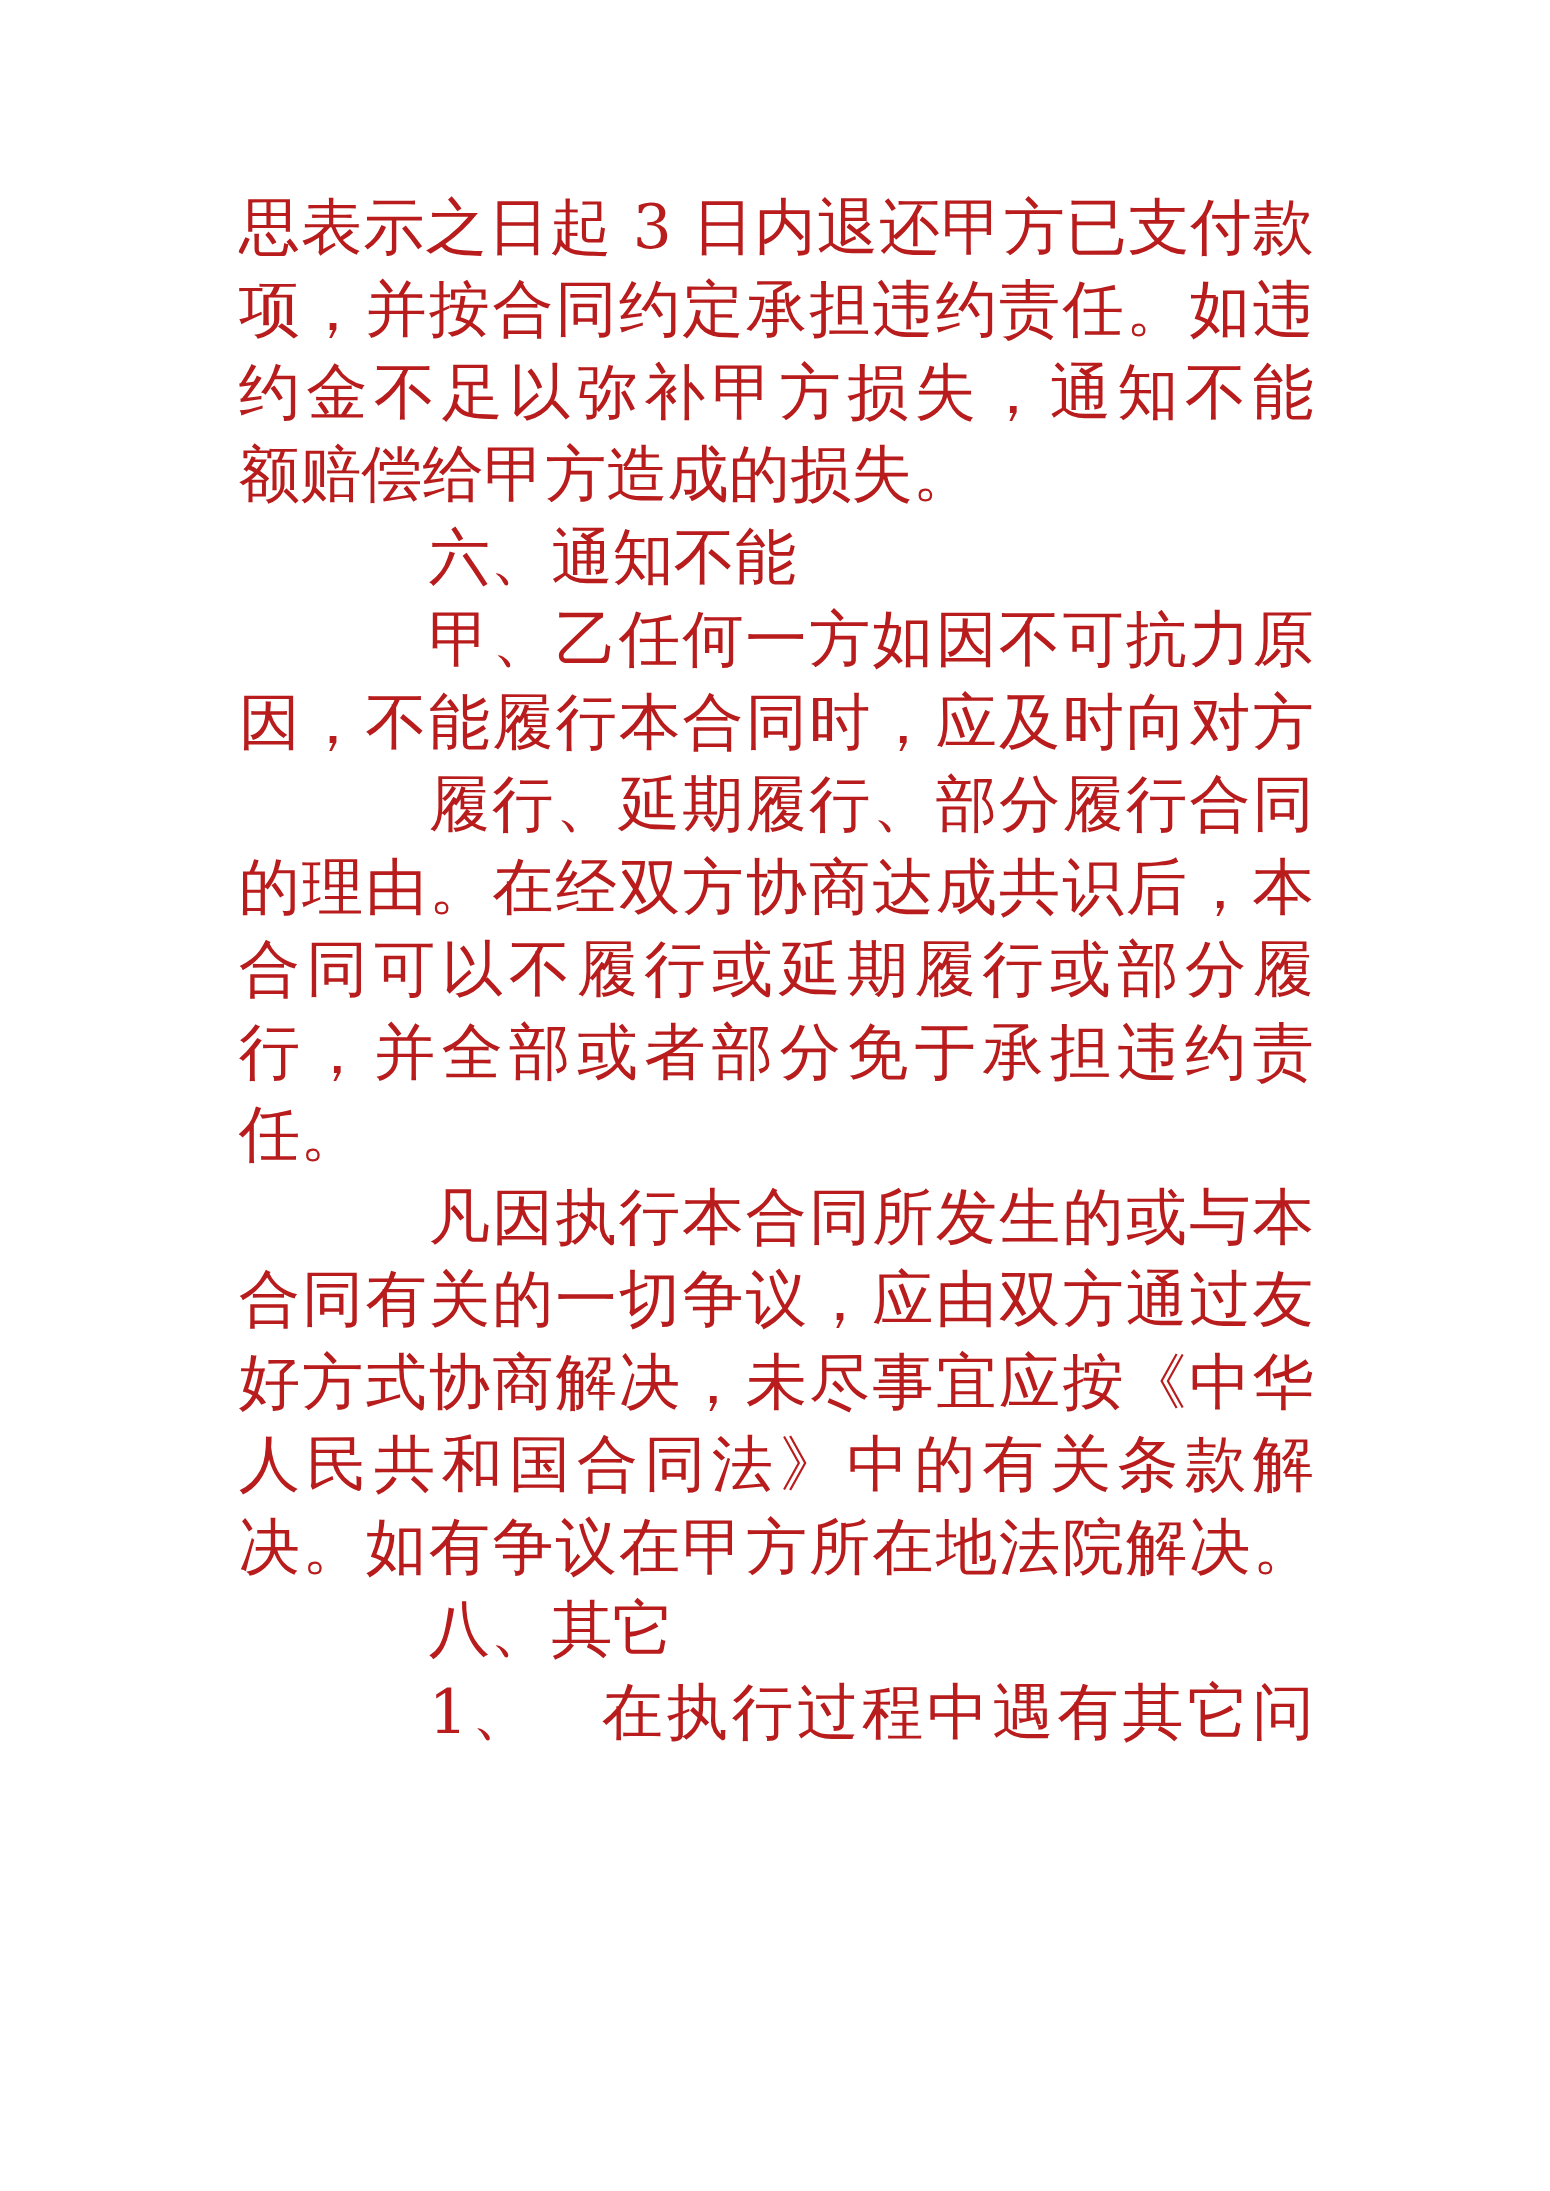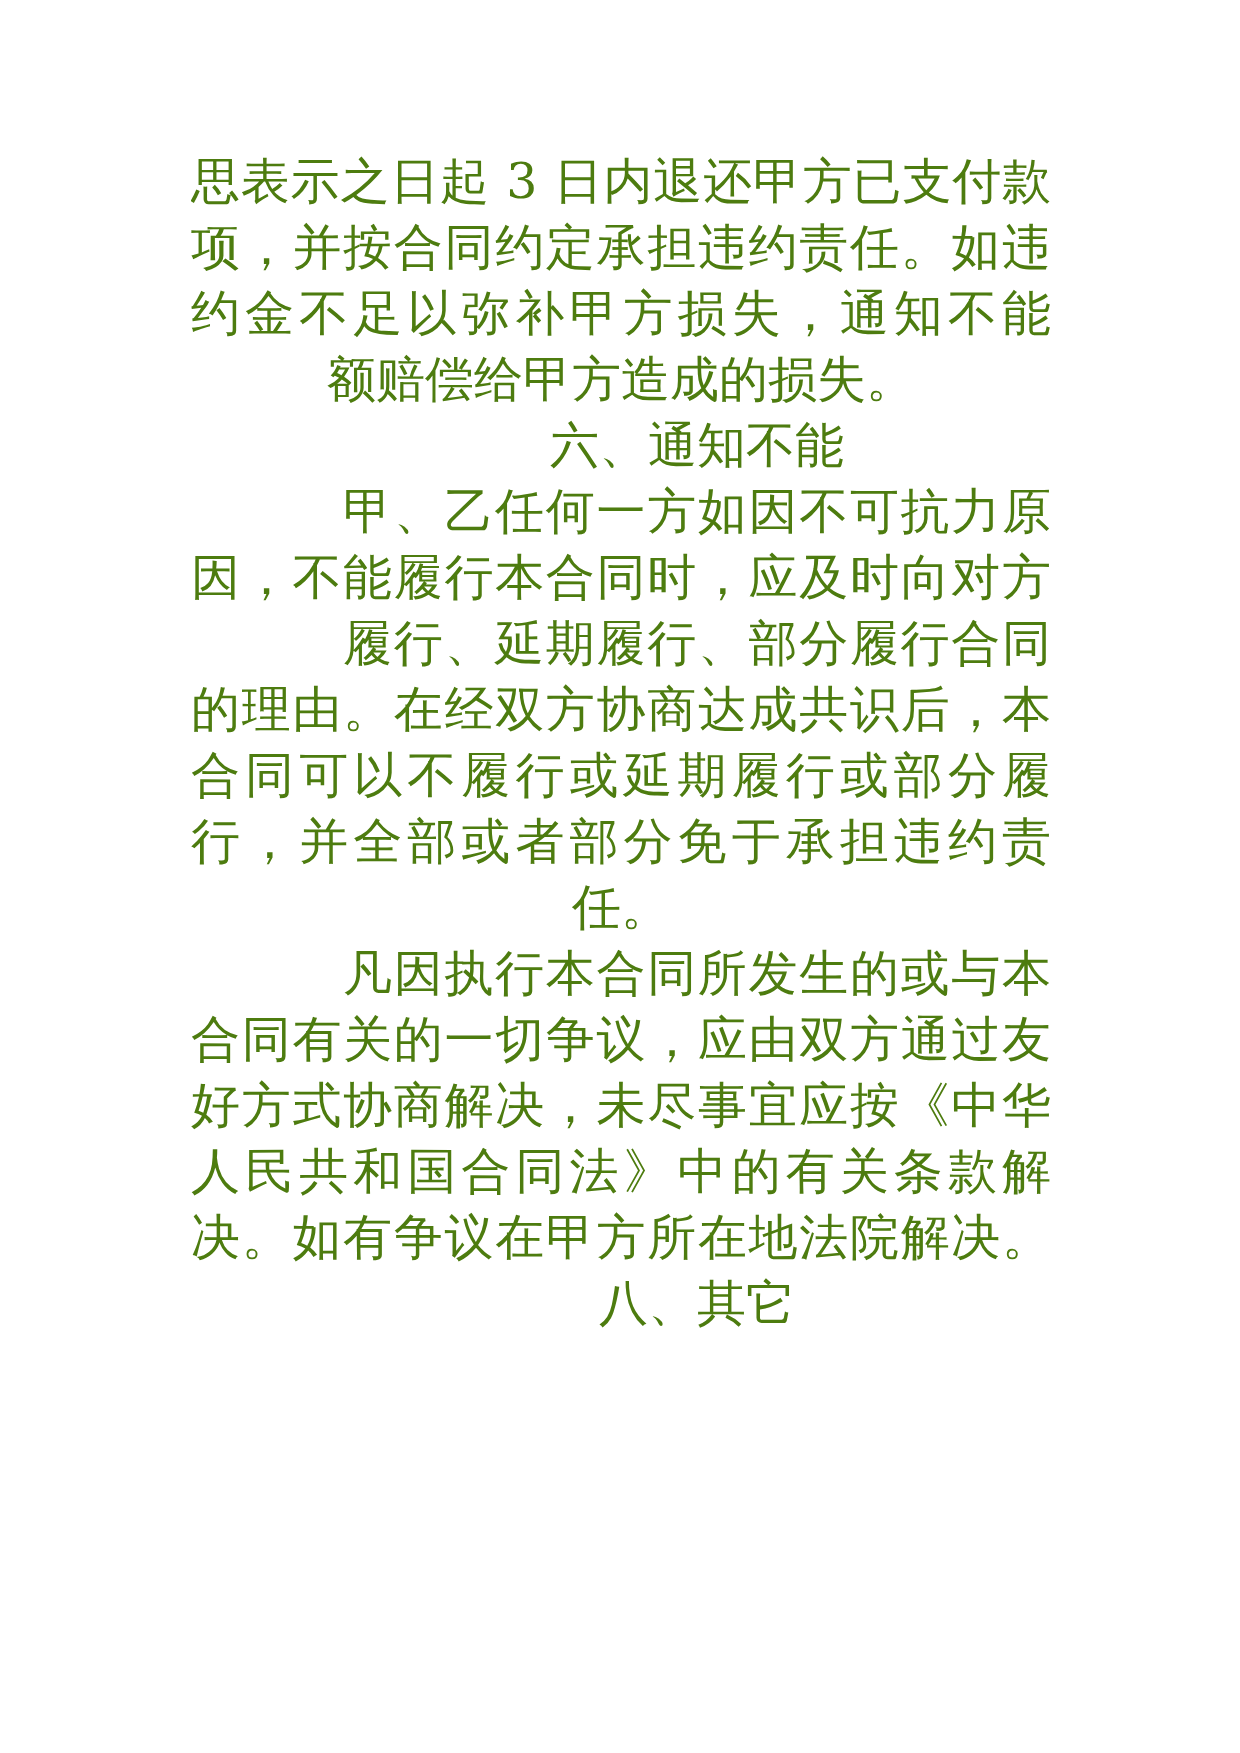--- a/index.html
+++ b/index.html
@@ -13,40 +13,40 @@
     width: 1240px;
     height: 1753px;
     background: #ffffff;
     overflow: hidden;
   }
   .doc {
     position: absolute;
     left: 191px;
     top: 149px;
     width: 860px;
-    color: #4d7c0f;
+    color: #b91c1c;
     font-family: "DejaVu Serif", "Liberation Serif", serif;
     font-size: 49px;
     line-height: 66px;
     font-weight: 400;
   }
   .line {
     height: 66px;
     overflow: hidden;
   }
   
   .line.j {
     text-align: justify;
     text-align-last: justify;
     -moz-text-align-last: justify;
     text-justify: inter-character;
   }
   
   .line.plain {
-    text-align: center;
+    text-align: left;
     white-space: nowrap;
   }
   
   .line.ind {
     text-indent: 152px;
   }
 </style>
 </head>
 <body>
 
@@ -63,14 +63,15 @@
       <div class="line j">的理由。在经双方协商达成共识后，本</div>
       <div class="line j">合同可以不履行或延期履行或部分履</div>
       <div class="line j">行，并全部或者部分免于承担违约责</div>
       <div class="line plain">任。</div>
       <div class="line j ind">凡因执行本合同所发生的或与本</div>
       <div class="line j">合同有关的一切争议，应由双方通过友</div>
       <div class="line j">好方式协商解决，未尽事宜应按《中华</div>
       <div class="line j">人民共和国合同法》中的有关条款解</div>
       <div class="line j">决。如有争议在甲方所在地法院解决。</div>
       <div class="line plain ind">八、其它</div>
+      <div class="line j ind">1、　在执行过程中遇有其它问</div>
     </div>
 </div>
 
 </body></html>

